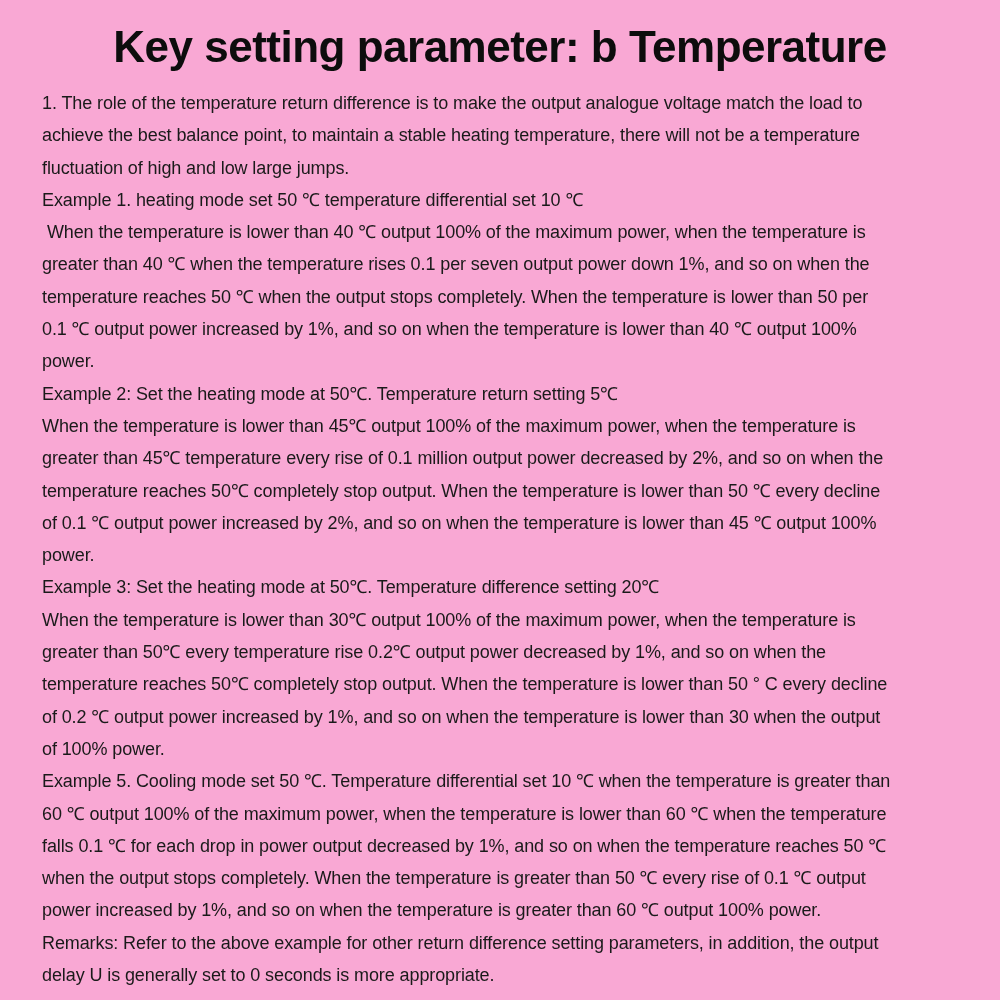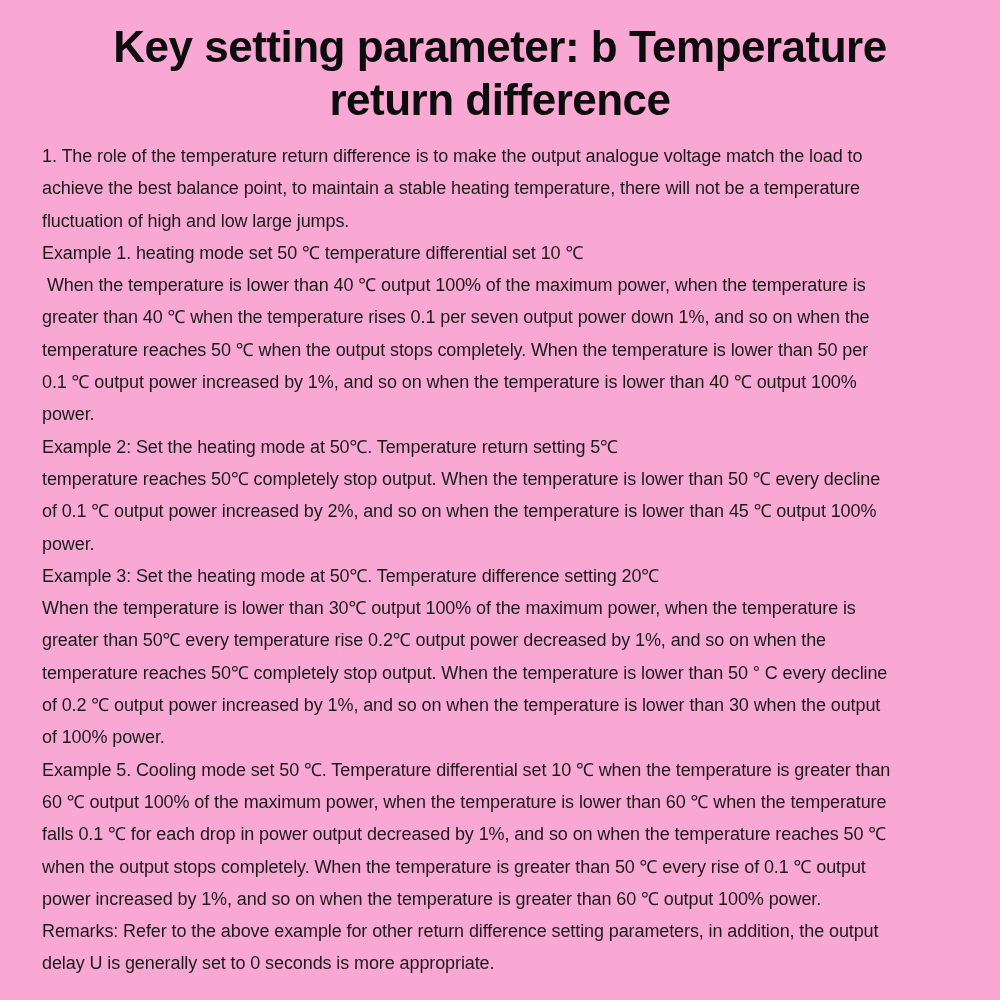--- a/index.html
+++ b/index.html
@@ -39,33 +39,34 @@
     white-space: pre-wrap;
     color: #1a1a1a;
   }
 </style>
 </head>
 <body>
 
 <div class="page">
   <h1 class="title">
     <span class="title-line">Key setting parameter: b Temperature</span>
-    <span class="title-line">return difference</span>
   </h1>
   <div class="body-text">
     <p class="text-line">1. The role of the temperature return difference is to make the output analogue voltage match the load to</p>
     <p class="text-line">achieve the best balance point, to maintain a stable heating temperature, there will not be a temperature</p>
     <p class="text-line">fluctuation of high and low large jumps.</p>
     <p class="text-line">Example 1. heating mode set 50 ℃ temperature differential set 10 ℃</p>
     <p class="text-line"> When the temperature is lower than 40 ℃ output 100% of the maximum power, when the temperature is</p>
     <p class="text-line">greater than 40 ℃ when the temperature rises 0.1 per seven output power down 1%, and so on when the</p>
     <p class="text-line">temperature reaches 50 ℃ when the output stops completely. When the temperature is lower than 50 per</p>
     <p class="text-line">0.1 ℃ output power increased by 1%, and so on when the temperature is lower than 40 ℃ output 100%</p>
     <p class="text-line">power.</p>
     <p class="text-line">Example 2: Set the heating mode at 50℃. Temperature return setting 5℃</p>
+    <p class="text-line">When the temperature is lower than 45℃ output 100% of the maximum power, when the temperature is</p>
+    <p class="text-line">greater than 45℃ temperature every rise of 0.1 million output power decreased by 2%, and so on when the</p>
     <p class="text-line">temperature reaches 50℃ completely stop output. When the temperature is lower than 50 ℃ every decline</p>
     <p class="text-line">of 0.1 ℃ output power increased by 2%, and so on when the temperature is lower than 45 ℃ output 100%</p>
     <p class="text-line">power.</p>
     <p class="text-line">Example 3: Set the heating mode at 50℃. Temperature difference setting 20℃</p>
     <p class="text-line">When the temperature is lower than 30℃ output 100% of the maximum power, when the temperature is</p>
     <p class="text-line">greater than 50℃ every temperature rise 0.2℃ output power decreased by 1%, and so on when the</p>
     <p class="text-line">temperature reaches 50℃ completely stop output. When the temperature is lower than 50 ° C every decline</p>
     <p class="text-line">of 0.2 ℃ output power increased by 1%, and so on when the temperature is lower than 30 when the output</p>
     <p class="text-line">of 100% power.</p>
     <p class="text-line">Example 5. Cooling mode set 50 ℃. Temperature differential set 10 ℃ when the temperature is greater than</p>

